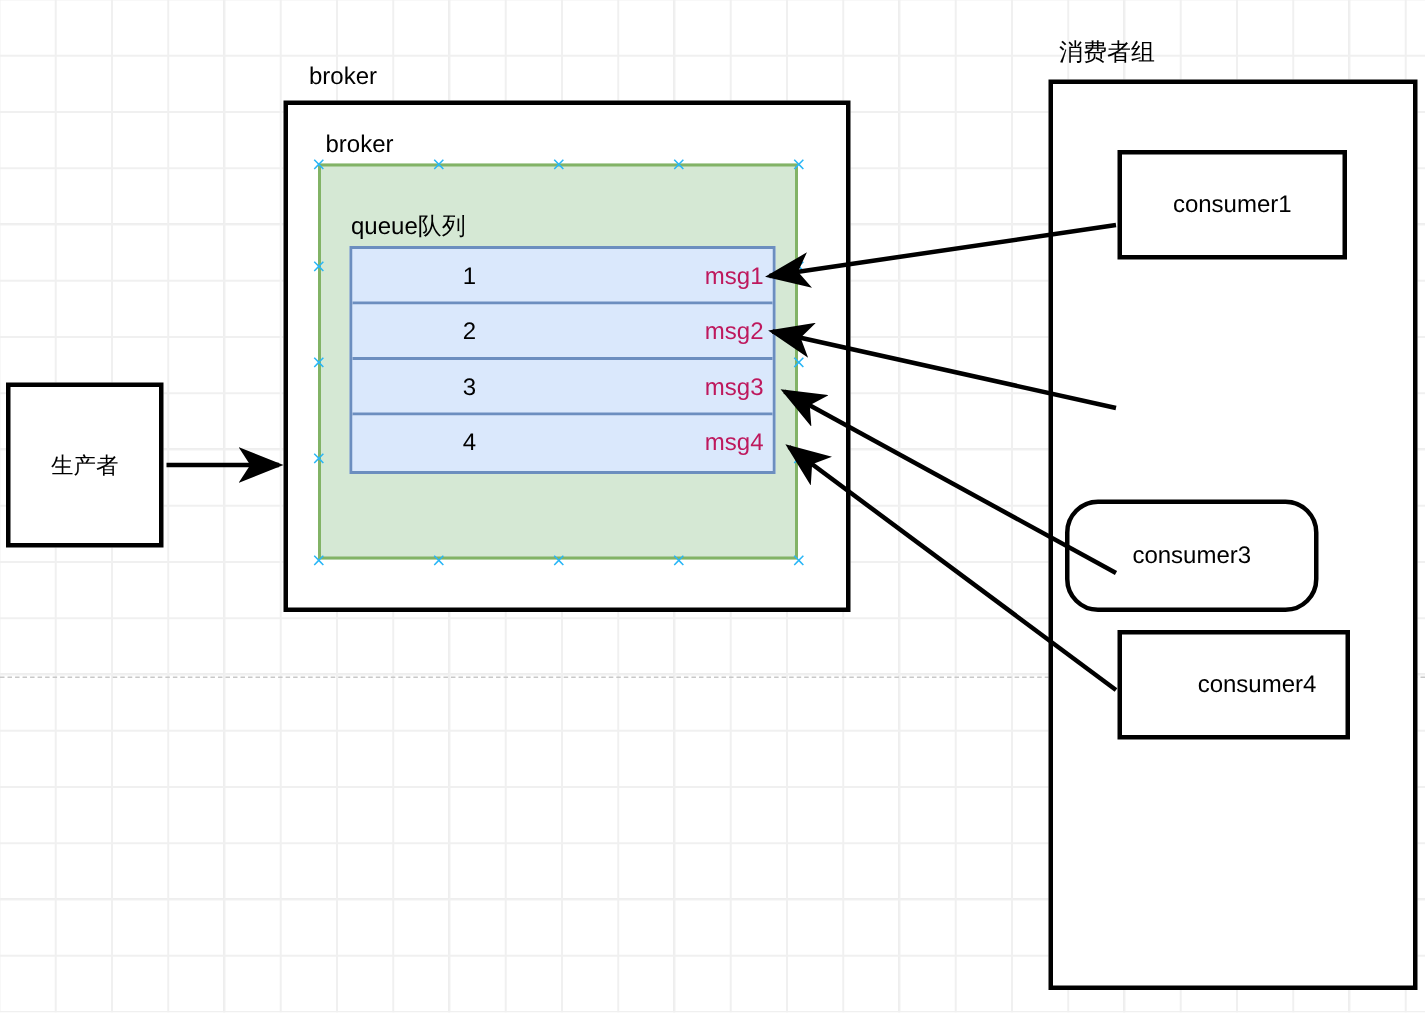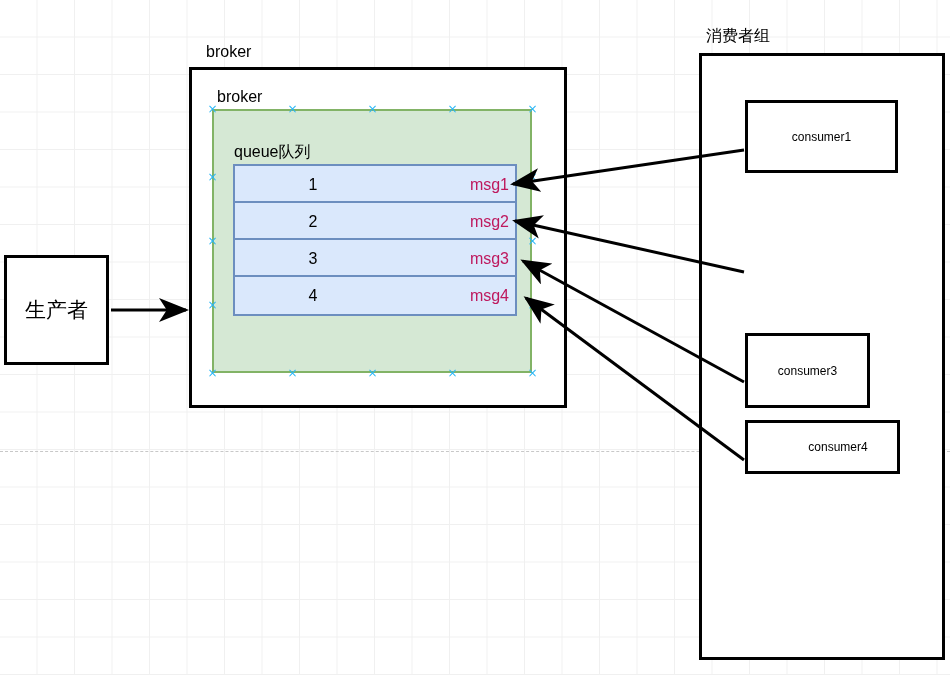--- a/index.html
+++ b/index.html
@@ -117,34 +117,34 @@
 
   
   .consumer {
     position: absolute;
     box-sizing: border-box;
     border: 3px solid #000000;
     background: #ffffff;
     display: flex;
     align-items: center;
     justify-content: center;
-    font-size: 12px;
+    font-size: 16px;
     color: #000000;
   }
 
   
   .producer {
     position: absolute;
     box-sizing: border-box;
     border: 3px solid #000000;
     background: #ffffff;
     display: flex;
     align-items: center;
     justify-content: center;
-    font-size: 21px;
+    font-size: 15px;
     color: #000000;
   }
 
   svg.edges {
     position: absolute;
     left: 0;
     top: 0;
     width: 950px;
     height: 675px;
     overflow: visible;
@@ -204,24 +204,24 @@
         <span class="msg">msg4</span>
       </div>
     </div>
 
   <div class="label" style="left:706px; top:28px;">消费者组</div>
   <div class="box box-white" style="left:699px; top:53px; width:246px; height:607px;"></div>
 
   <div class="consumer" id="consumer-0" style="left:745px; top:100px; width:153px; height:73px;">
     <span>consumer1</span>
   </div>
-  <div class="consumer" id="consumer-2" style="left:745px; top:333px; width:125px; height:75px;">
+  <div class="consumer" id="consumer-2" style="left:710px; top:333px; width:169px; height:75px;border-radius:22px;">
     <span>consumer3</span>
   </div>
-  <div class="consumer" id="consumer-3" style="left:745px; top:420px; width:155px; height:54px;padding-left:31px;">
+  <div class="consumer" id="consumer-3" style="left:745px; top:420px; width:155px; height:73px;padding-left:31px;">
     <span>consumer4</span>
   </div>
 
   <svg class="edges" viewBox="0 0 950 675">
     <defs>
       <marker id="arrowhead" markerWidth="10" markerHeight="8" refX="9" refY="4" orient="auto" markerUnits="strokeWidth">
         <path d="M0,0 L10,4 L0,8 L2.6,4 Z" fill="#000000"></path>
       </marker>
     </defs>
 

